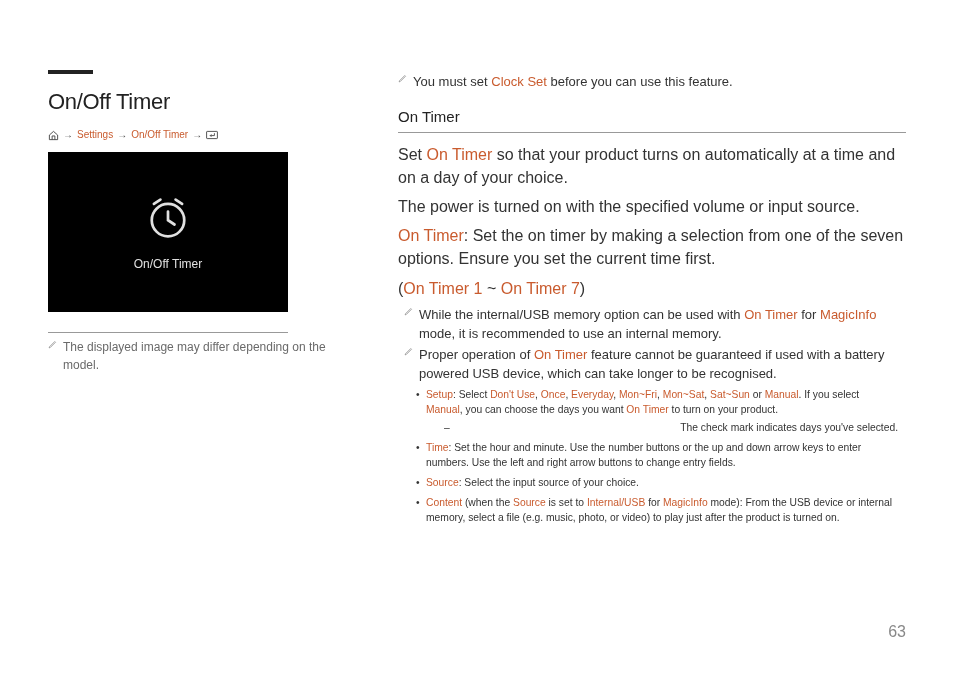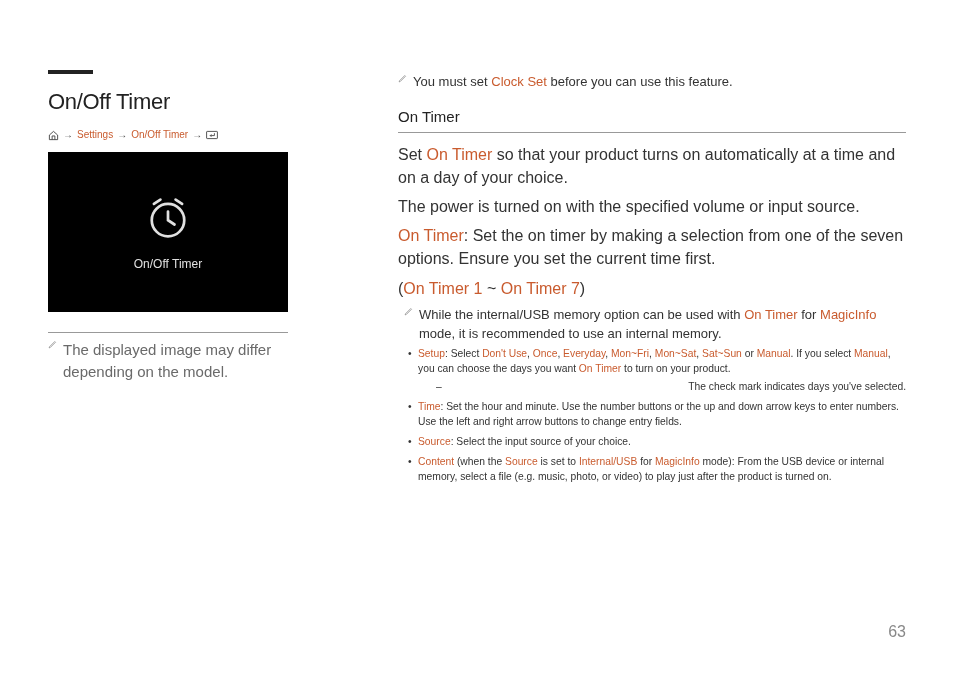--- a/index.html
+++ b/index.html
@@ -68,21 +68,21 @@
   .hr {
     border: 0;
     border-top: 1px solid #999;
     width: 240px;
     margin: 0 0 6px 0;
   }
   .pencil-note {
     display: flex;
     gap: 6px;
     color: #6a6a6a;
-    font-size: 15px;
+    font-size: 12px;
     margin-bottom: 6px;
   }
   .pencil-icon {
     flex: 0 0 auto;
     display: inline-flex;
     margin-top: 1px;
   }
   h2 {
     font-size: 15px;
     font-weight: 400;
@@ -96,21 +96,21 @@
   .indent-note {
     display: flex;
     gap: 6px;
     margin: 3px 0 3px 6px;
     font-size: 13px;
     color: #333;
   }
   ul.bullets {
     list-style: none;
     padding: 0 0 0 10px;
-    margin: 4px 0;
+    margin: 4px 8px;
   }
   ul.bullets > li {
     position: relative;
     padding-left: 10px;
     margin-bottom: 5px;
     font-size: 10.3px;
     color: #333;
   }
   ul.bullets > li::before {
     content: "•";
@@ -225,20 +225,30 @@
       <span class="pencil-icon">
         <svg width="9" height="9" viewBox="0 0 24 24" fill="none" stroke="#888" stroke-width="2">
             <path d="M3 21 L6 20 L20 6 L18 4 L4 18 Z"></path>
           </svg>
       </span>
       <span>
         <span>While the internal/USB memory option can be used with </span><span class="orange">On Timer</span><span> for </span><span class="orange">MagicInfo</span><span> mode, it is recommended to use an internal memory.</span>
       </span>
     </div>
 
+    <div class="indent-note">
+      <span class="pencil-icon">
+        <svg width="9" height="9" viewBox="0 0 24 24" fill="none" stroke="#888" stroke-width="2">
+            <path d="M3 21 L6 20 L20 6 L18 4 L4 18 Z"></path>
+          </svg>
+      </span>
+      <span>
+        <span>Proper operation of </span><span class="orange">On Timer</span><span> feature cannot be guaranteed if used with a battery powered USB device, which can take longer to be recognised.</span>
+      </span>
+    </div>
 
     <ul class="bullets">
       <li>
         <span class="orange">Setup</span><span>: Select </span><span class="orange">Don't Use</span>, <span class="orange">Once</span>, <span class="orange">Everyday</span>, <span class="orange">Mon~Fri</span>, <span class="orange">Mon~Sat</span>, <span class="orange">Sat~Sun</span> or <span class="orange">Manual</span><span>. If you select </span><span class="orange">Manual</span><span>, you can choose the days you want </span><span class="orange">On Timer</span><span> to turn on your product.</span>
         <ul class="dash">
           <li>The check mark indicates days you've selected.</li>
         </ul>
       </li>
       <li>
         <span class="orange">Time</span><span>: Set the hour and minute. Use the number buttons or the up and down arrow keys to enter numbers. Use the left and right arrow buttons to change entry fields.</span>

